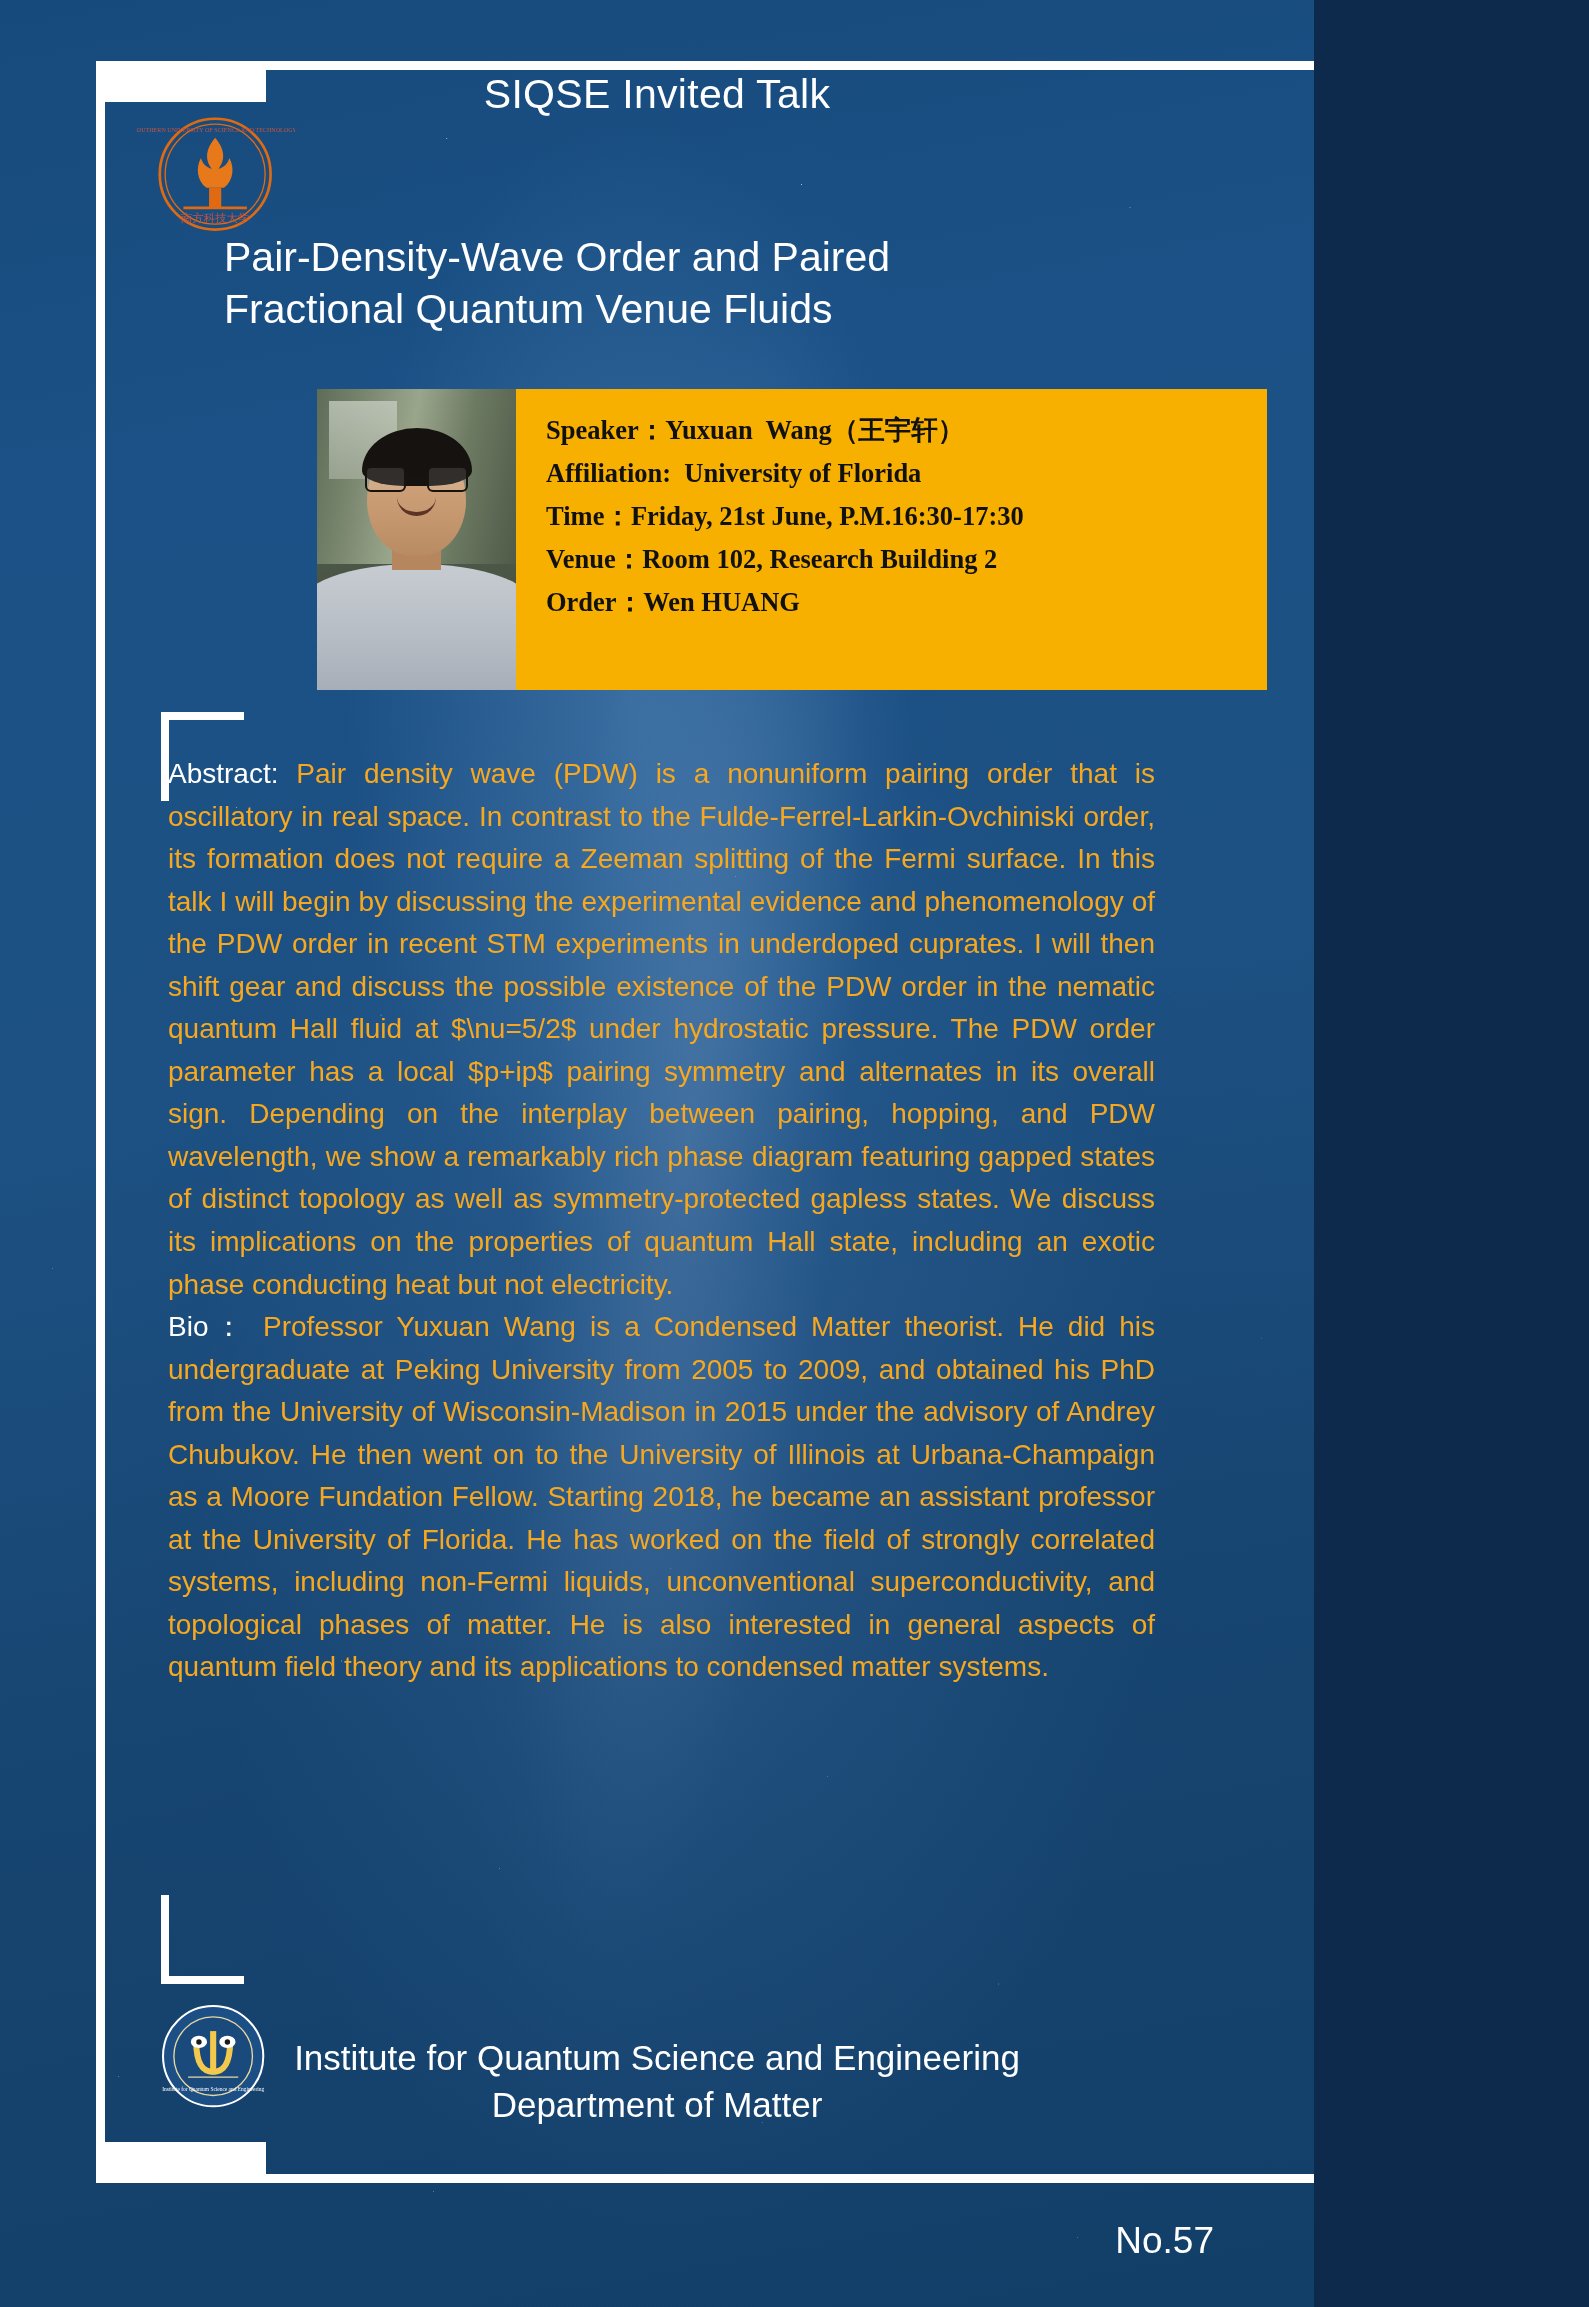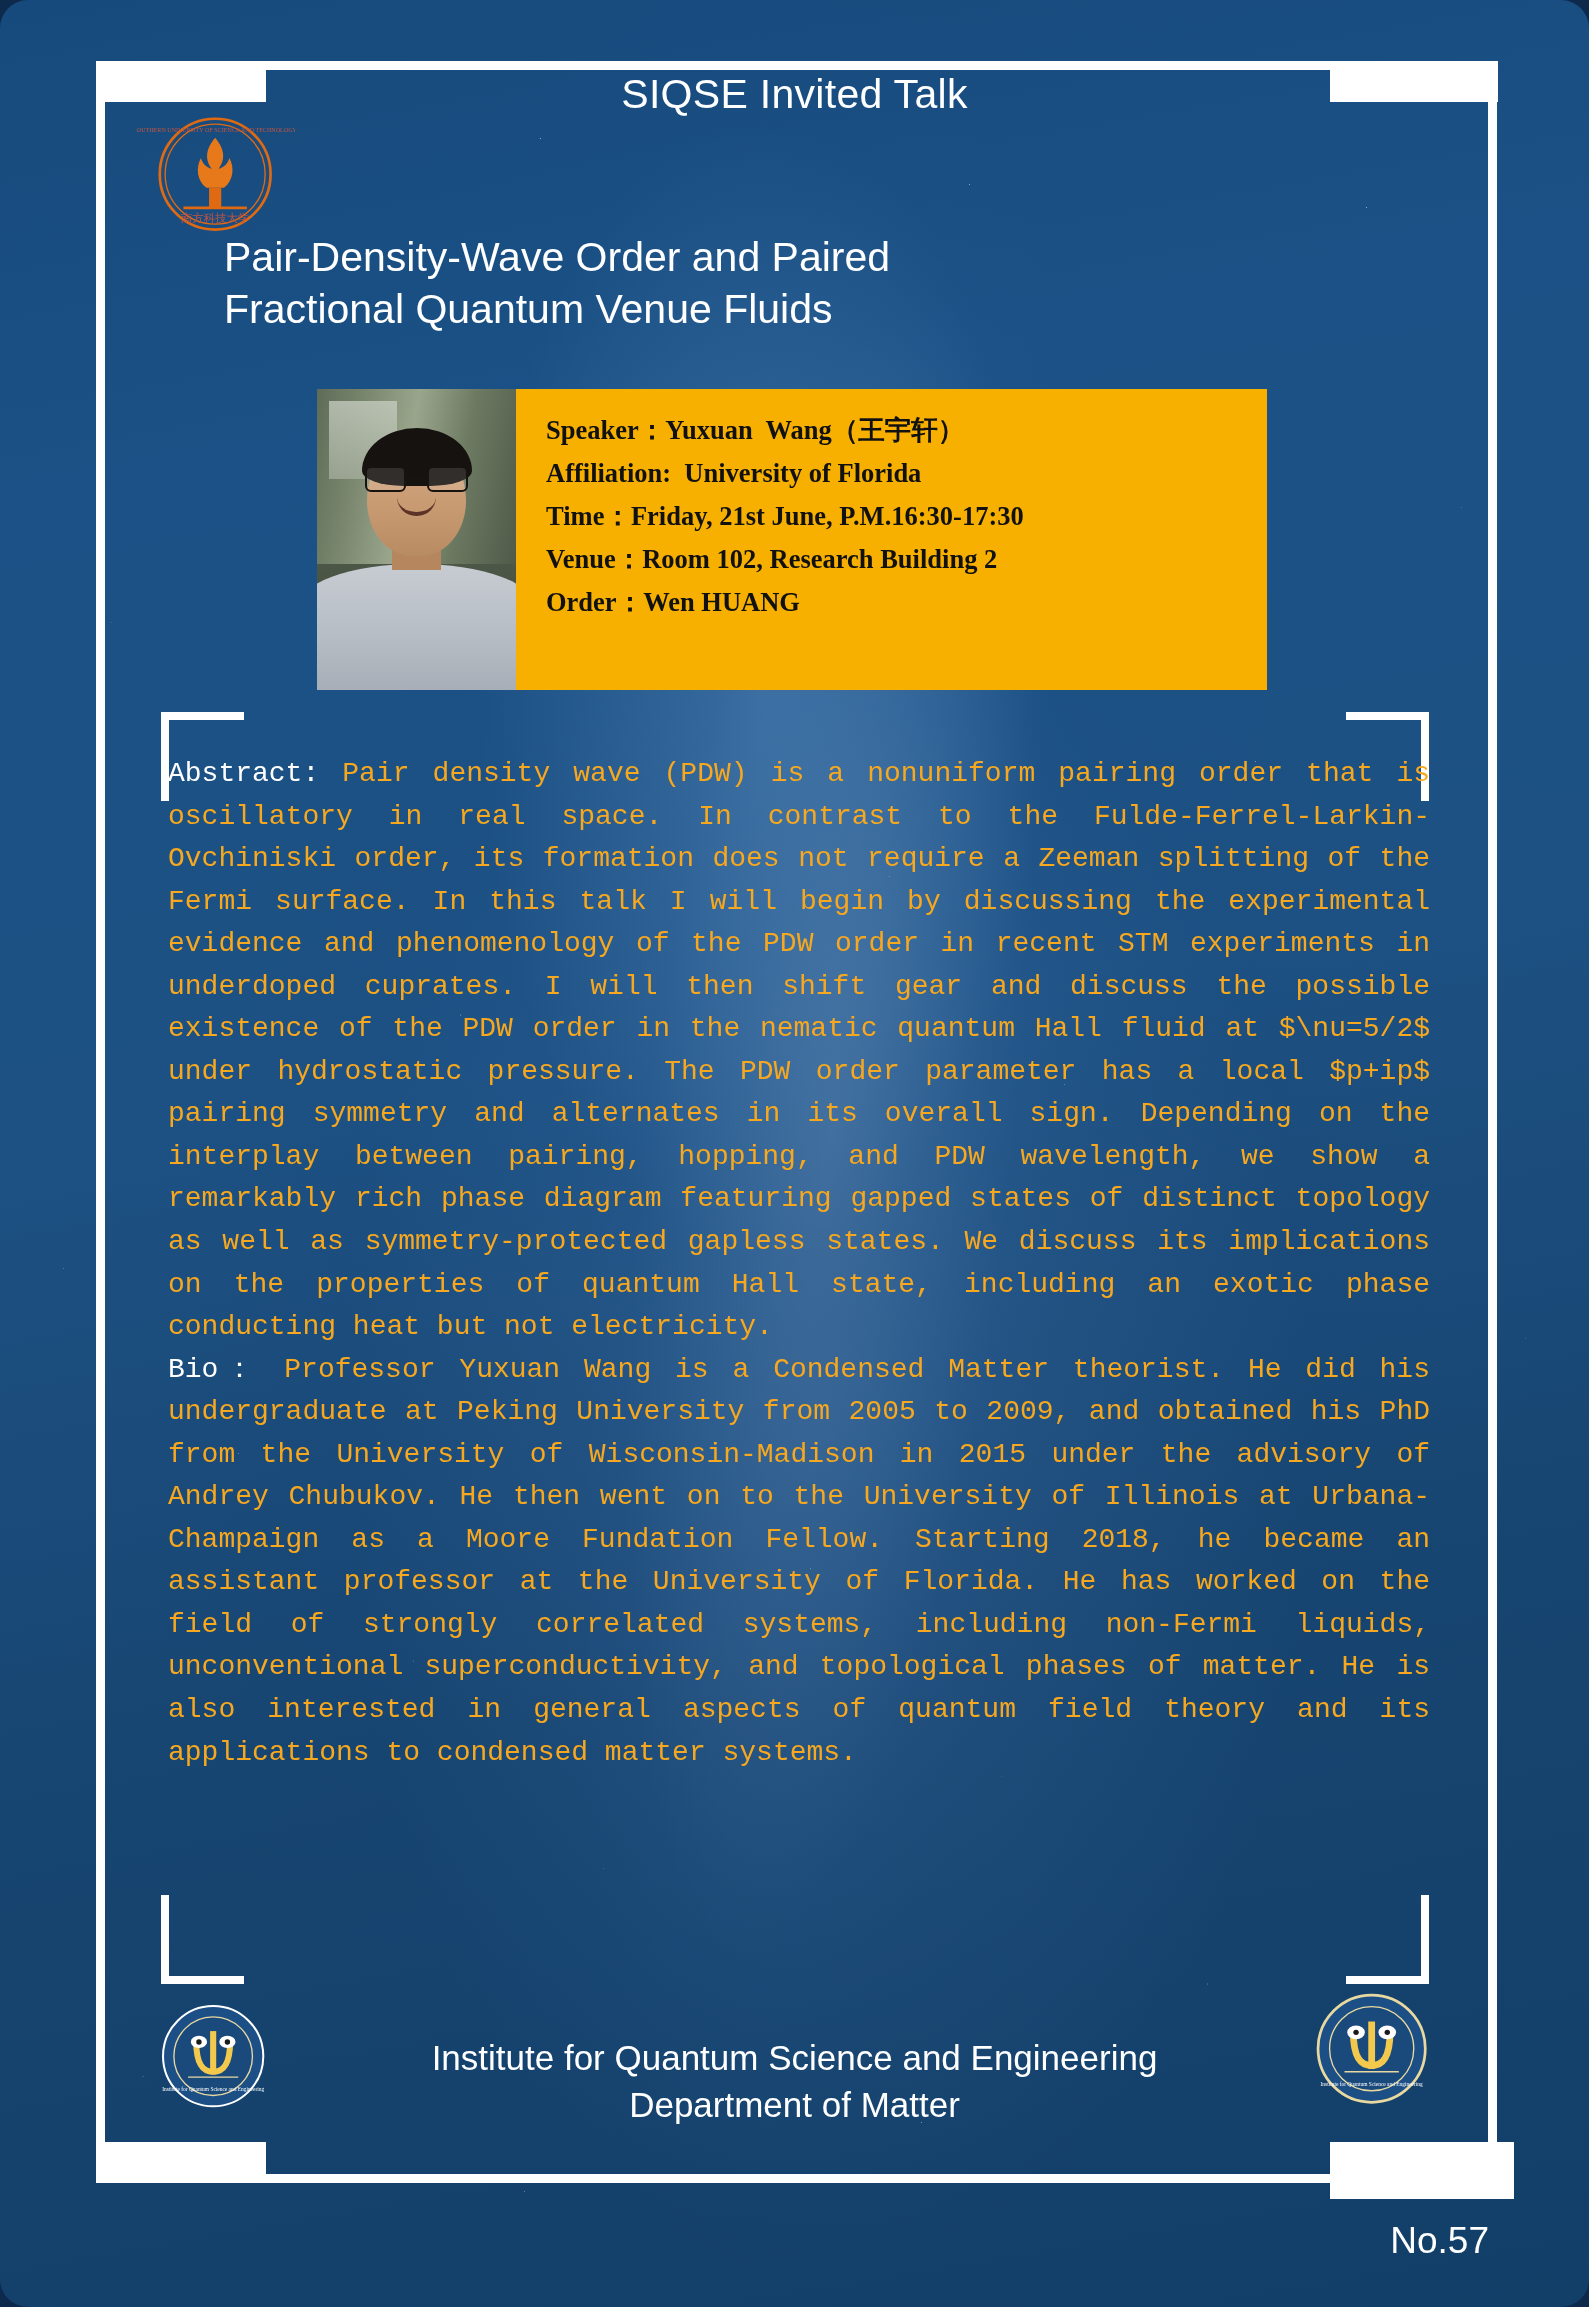--- a/index.html
+++ b/index.html
@@ -2,29 +2,28 @@
 <html style="font-size:11px"><head>
 <meta charset="utf-8">
 <style>
   html, body {
     margin: 0;
     padding: 0;
     background: #0d2a4d;
   }
   .poster {
     position: relative;
-    width: 1589px;
+    width: 1314px;
     height: 2307px;
     overflow: hidden;
     background:
       radial-gradient(ellipse 475px 950px at 48% 30%, rgba(120,170,220,0.30) 0%, rgba(30,80,140,0.05) 60%, rgba(0,0,0,0) 80%),
       radial-gradient(ellipse 746px 1289px at 52% 62%, rgba(90,140,200,0.22) 0%, rgba(20,60,120,0.03) 65%, rgba(0,0,0,0) 85%),
       linear-gradient(170deg, #174a7c 0%, #1b5186 20%, #1d5183 45%, #174571 70%, #123f68 100%);
     font-family: "Liberation Sans", sans-serif;
-    border-radius: 28px;
   }
   
   .stars {
     position: absolute;
     inset: 0;
     background-image:
       radial-gradient(1.1px 1.1px at 12% 4%, rgba(255,255,255,0.9), rgba(255,255,255,0) 60%),
       radial-gradient(0.9px 0.9px at 23% 11%, rgba(255,255,255,0.75), rgba(255,255,255,0) 60%),
       radial-gradient(1.4px 1.4px at 34% 6%, rgba(255,255,255,0.85), rgba(255,255,255,0) 60%),
       radial-gradient(0.8px 0.8px at 47% 15%, rgba(255,255,255,0.7), rgba(255,255,255,0) 60%),
@@ -242,21 +241,21 @@
   .br.tl { left: 0;   top: 0;    border-right: none; border-bottom: none; }
   .br.tr { right: 0;  top: 0;    border-left: none;  border-bottom: none; }
   .br.bl { left: 0;   bottom: 0; border-right: none; border-top: none; }
   .br.br2{ right: 0;  bottom: 0; border-left: none;  border-top: none; }
 
   .body-text {
     position: absolute;
     left: 168px;
     right: 159px;
     top: 753px;
-    font-family: Liberation Mono, monospace;
+    font-family: Liberation Sans, sans-serif;
     font-size: 28px;
     line-height: 1.52;
     color: #f7a81e;
     text-align: justify;
   }
   .body-text p { margin: 0; }
   .body-text .lbl { color: #ffffff; }
 
   
   .iqse-logo-left {

